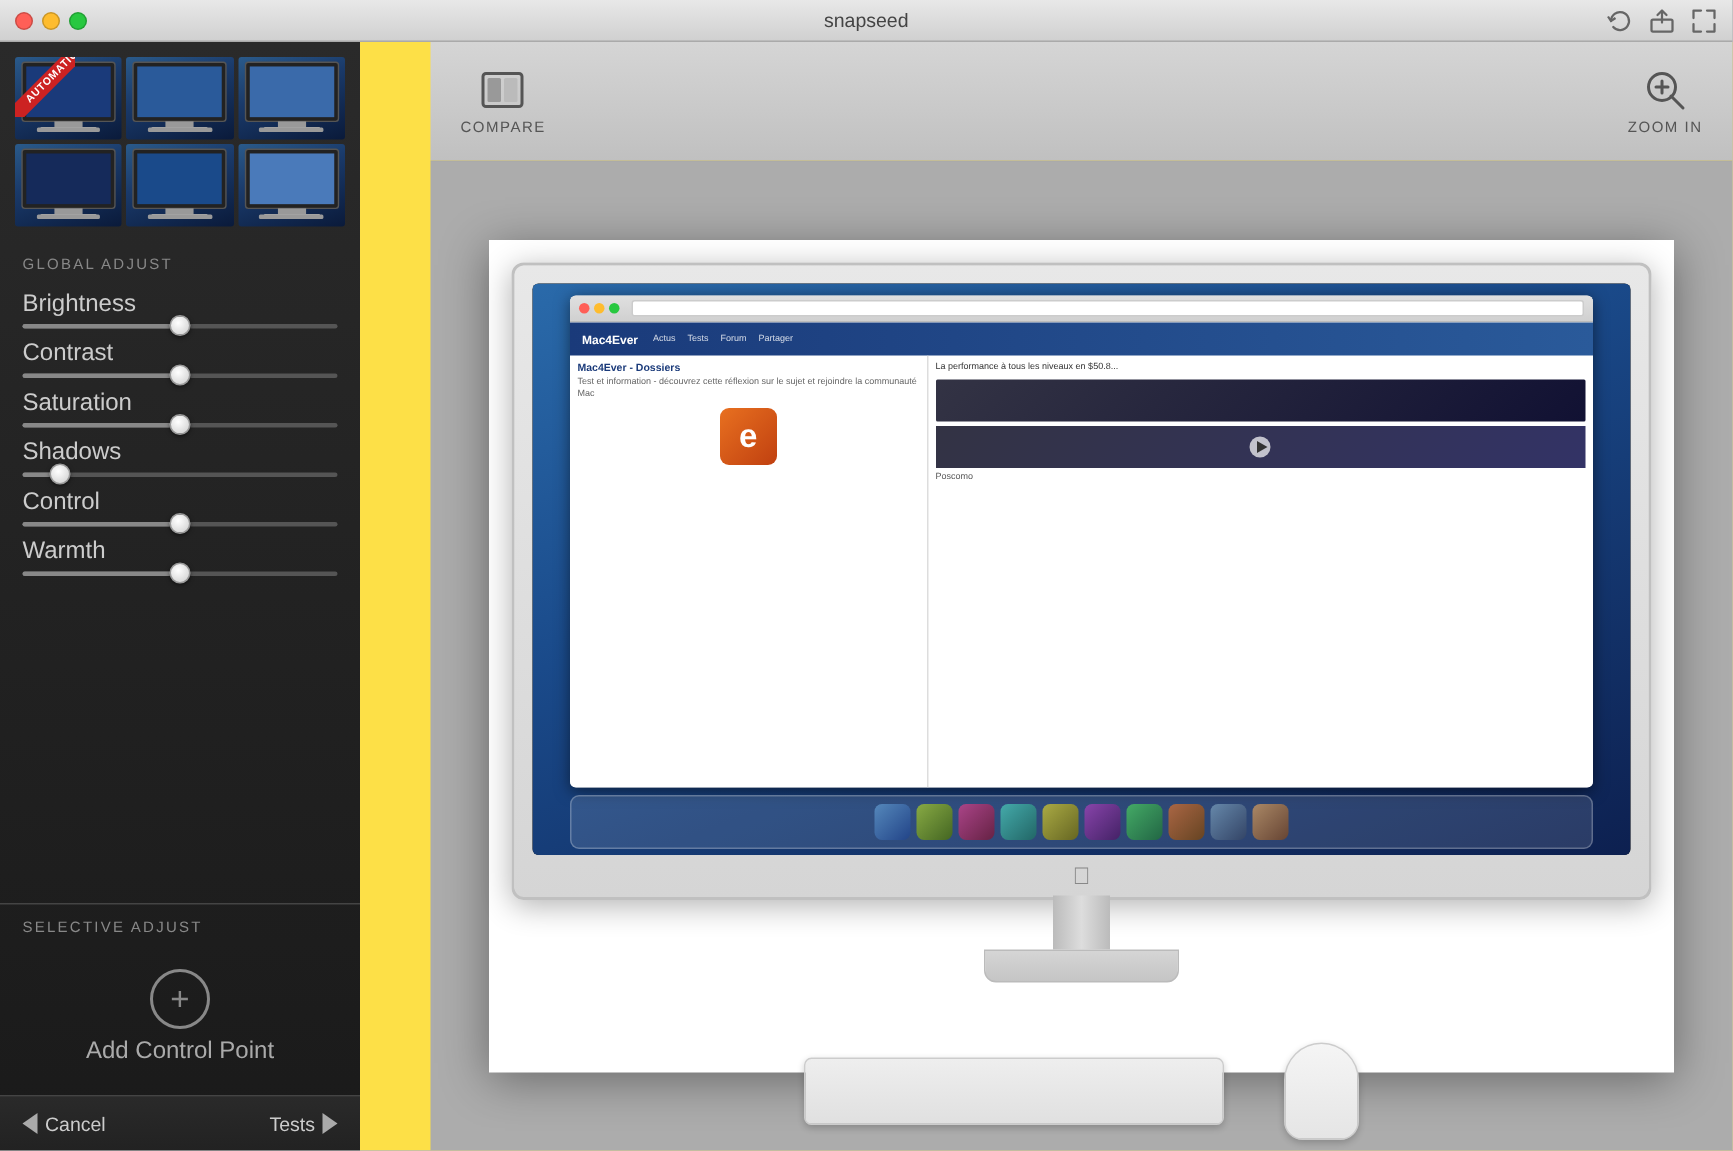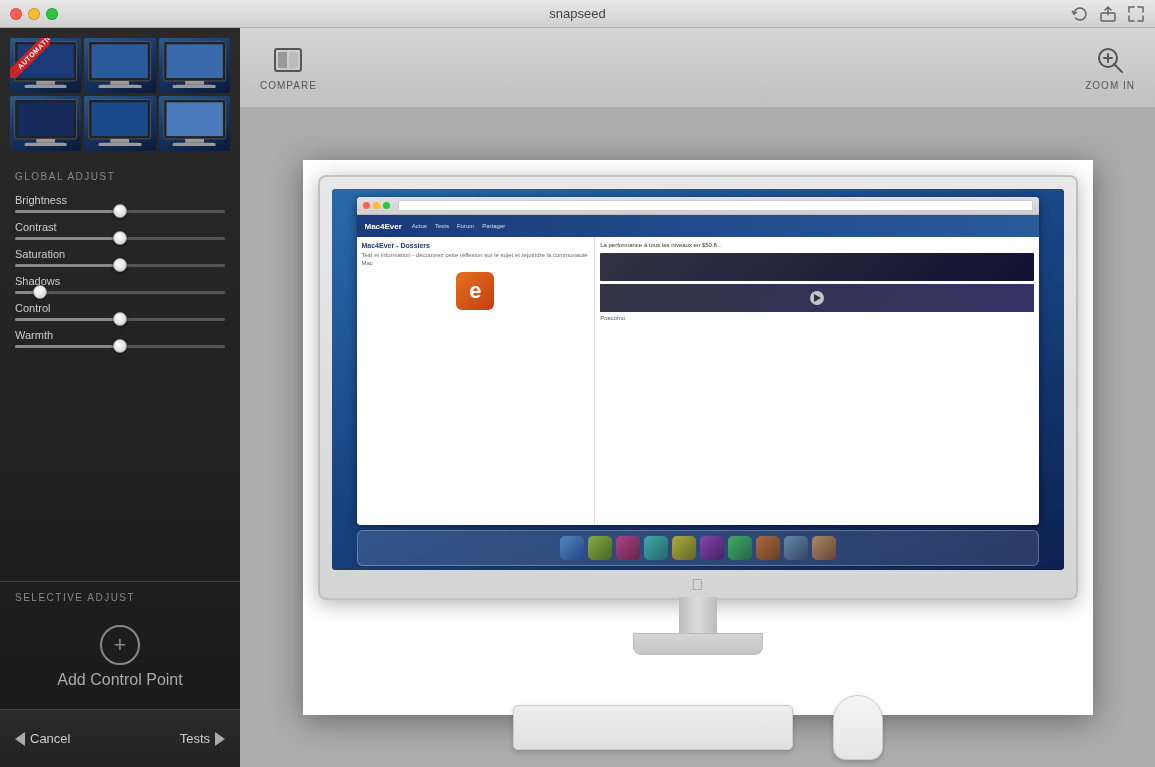--- a/index.html
+++ b/index.html
@@ -155,21 +155,21 @@
       color: #888;
       letter-spacing: 1.5px;
       text-transform: uppercase;
       margin-bottom: 12px;
       font-weight: 500;
     }
     .control-row {
       margin-bottom: 8px;
     }
     .control-label {
-      font-size: 11px;
+      font-size: 16px;
       color: #ccc;
       margin-bottom: 4px;
     }
     .slider-track {
       width: 100%;
       height: 3px;
       background: #555;
       border-radius: 2px;
       position: relative;
       margin-bottom: 2px;
@@ -216,21 +216,21 @@
       font-size: 22px;
       line-height: 1;
     }
     .add-label {
       font-size: 16px;
       color: #aaa;
     }
 
     
     .sidebar-bottom {
-      height: 58px;
+      height: 37px;
       background: linear-gradient(to bottom, #2a2a2a, #222222);
       border-top: 1px solid #444;
       display: flex;
       align-items: center;
       justify-content: space-between;
       padding: 0 15px;
     }
     .bottom-btn {
       font-size: 13px;
       color: #ccc;
@@ -257,20 +257,21 @@
       border-left: 10px solid #aaa;
     }
 
     
     .content-area {
       flex: 1;
       background: #fde047;
       display: flex;
       flex-direction: column;
       position: relative;
+      padding-left: 47px;
     }
 
     
     .content-toolbar {
       height: 80px;
       background: linear-gradient(to bottom, #d5d5d5, #c0c0c0);
       border-bottom: 1px solid #aaa;
       display: flex;
       align-items: center;
       justify-content: space-between;

